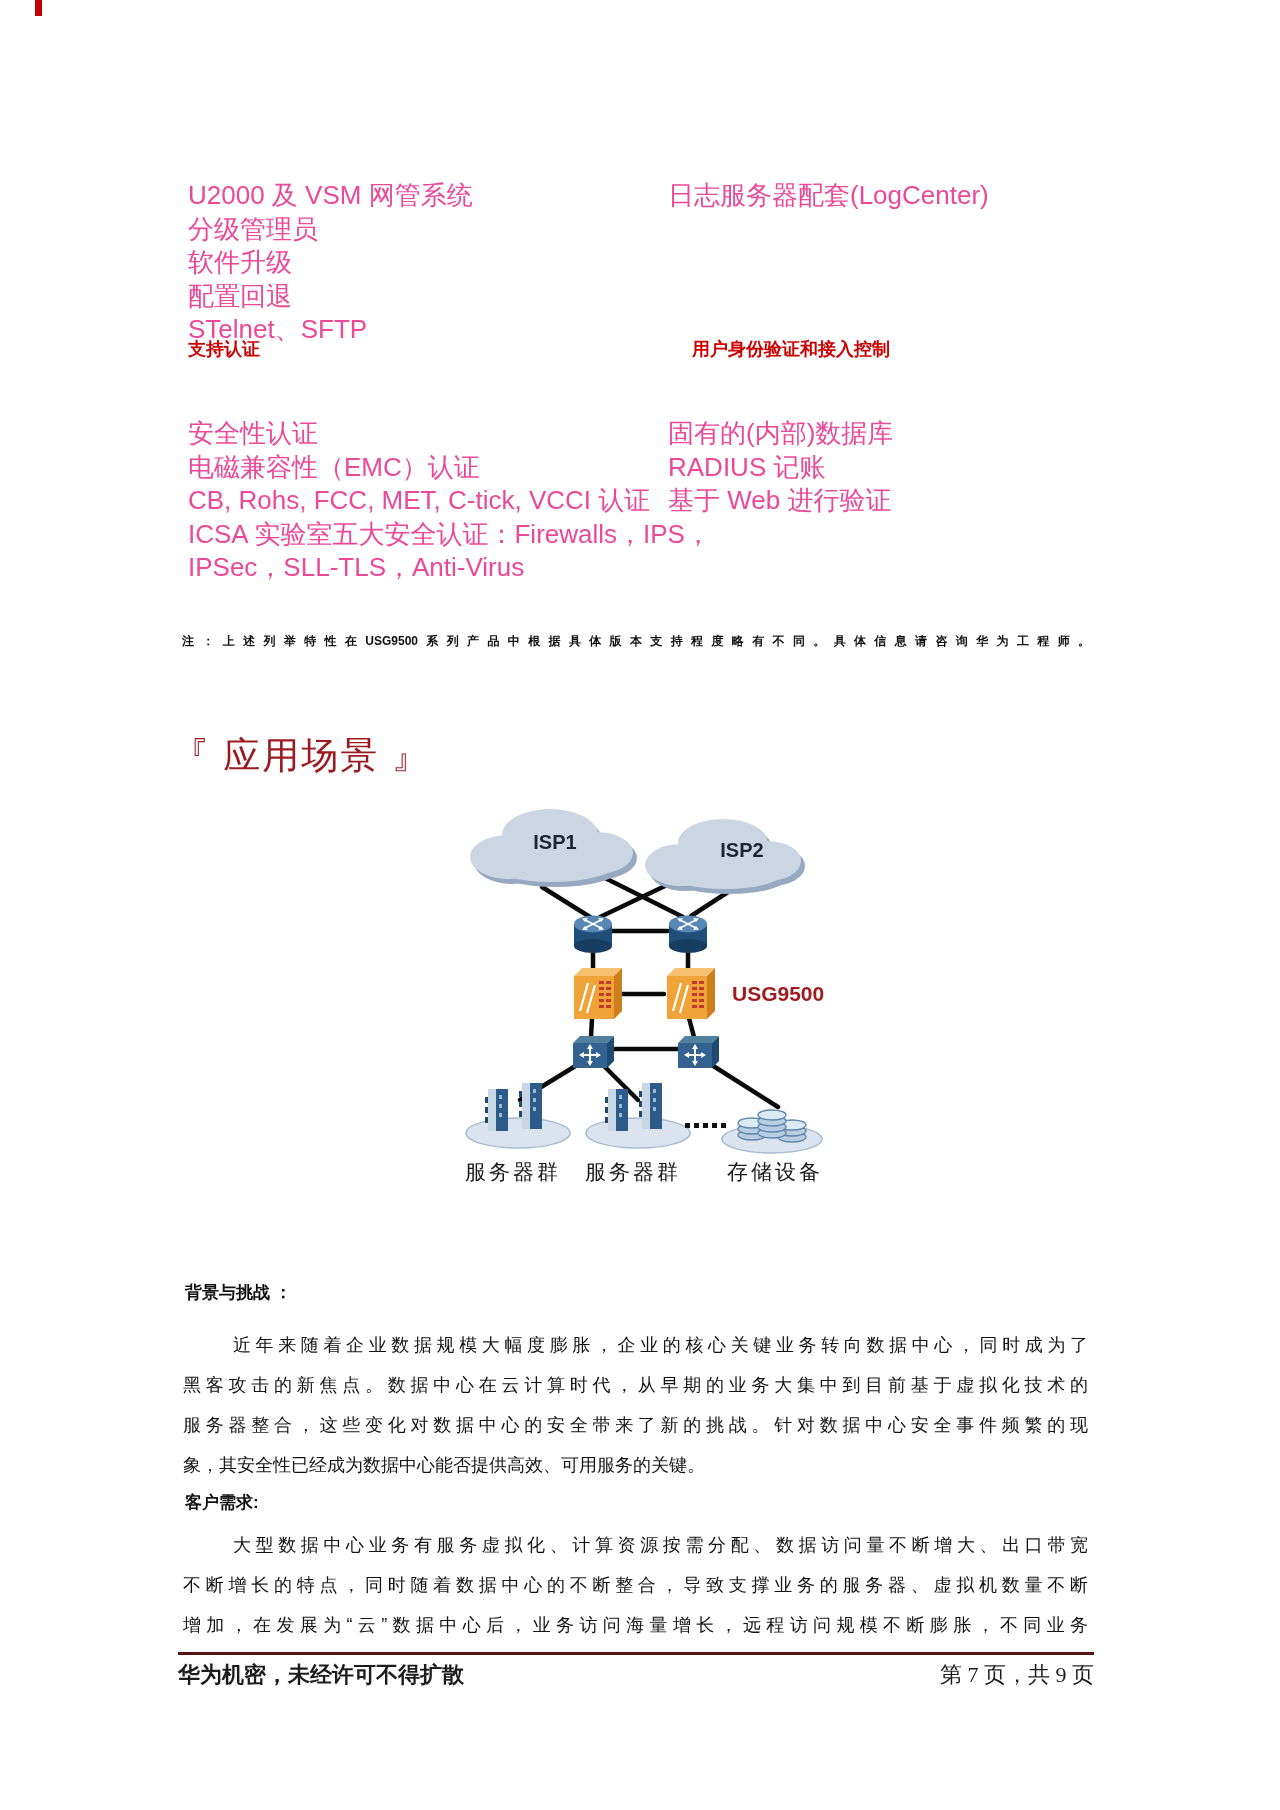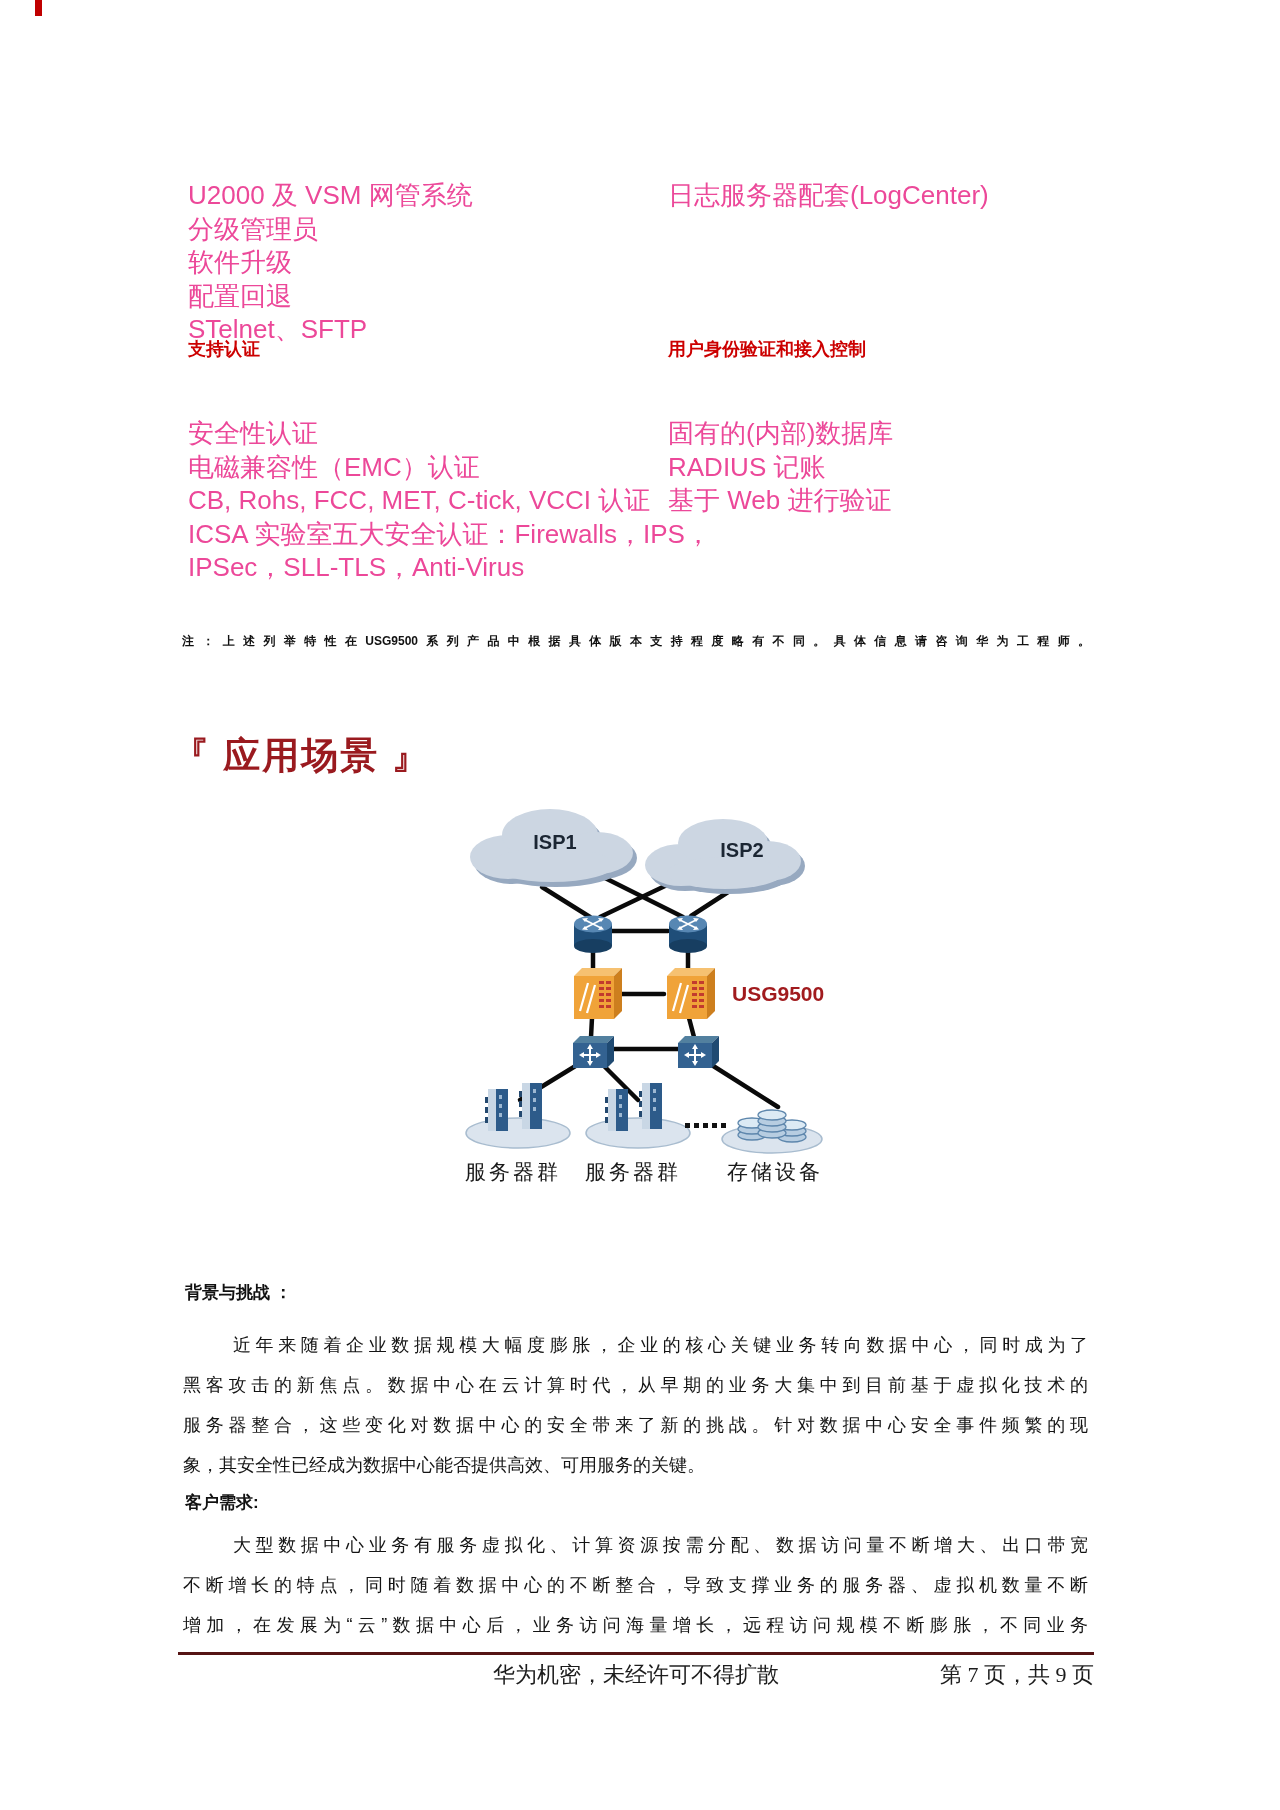--- a/index.html
+++ b/index.html
@@ -7,33 +7,33 @@
           font-family:"Liberation Sans",sans-serif; overflow:hidden; margin:0 auto; }
   .abs { position:absolute; }
   .top-mark { left:35px; top:0; width:7px; height:16px; background:#c00000; }
 
   .feat { font-size:26px; color:#ec4899; line-height:33.5px; white-space:nowrap;margin-top:27px; }
   .red-head { font-size:18px; font-weight:bold; color:#cc0000; white-space:nowrap; }
 
   .note { left:182px; top:633px; width:908px; font-size:12px; font-weight:bold;
           color:#111; text-align:justify; text-align-last:justify; white-space:nowrap; }
 
-  .section-title { left:172px; top:731px; font-size:37px; font-weight:bold;
+  .section-title { left:172px; top:731px; font-size:37px; font-weight:normal;
                    color:#9a1a1f; letter-spacing:2px; white-space:nowrap; }
 
   .body-head { font-size:17px; font-weight:bold; color:#111; white-space:nowrap; }
   .pline { position:absolute; left:183px; width:905px; font-size:18px; color:#141414;
            line-height:32px; text-align:justify; text-align-last:justify; white-space:nowrap; }
   .pline.indent { left:233px; width:855px; }
   .pline.no-just { text-align-last:left; }
 
   .footer-rule { left:178px; top:1652px; width:916px; height:3px; background:#551414; }
   .footer-text { top:1660px; left:178px; width:916px; font-family:"Liberation Serif",serif;
                  font-size:22px; color:#1c1c1c; }
-  .footer-center { text-align:center; }
+  .footer-center { text-align:left;font-weight:bold; }
   .footer-right { text-align:right; }
 
   svg text { user-select:none; }
 </style>
 </head>
 <body>
 
 <div class="page">
 
   <div class="abs top-mark"></div>
@@ -43,21 +43,21 @@
     <div>分级管理员</div>
     <div>软件升级</div>
     <div>配置回退</div>
     <div>STelnet、SFTP</div>
   </div>
   <div class="abs feat" style="left:668px; top:152px;">
     <div>日志服务器配套(LogCenter)</div>
   </div>
 
   <div class="abs red-head" style="left:188px; top:337px;">支持认证</div>
-  <div class="abs red-head" style="left:668px; top:337px;">用户身份验证和接入控制</div>
+  <div class="abs red-head" style="left:692px; top:337px;">用户身份验证和接入控制</div>
 
   <div class="abs feat" style="left:188px; top:390px;">
     <div>安全性认证</div>
     <div>电磁兼容性（EMC）认证</div>
     <div>CB, Rohs, FCC, MET, C-tick, VCCI 认证</div>
     <div>ICSA 实验室五大安全认证：Firewalls，IPS，</div>
     <div>IPSec，SLL-TLS，Anti-Virus</div>
   </div>
   <div class="abs feat" style="left:668px; top:390px;">
     <div>固有的(内部)数据库</div>

